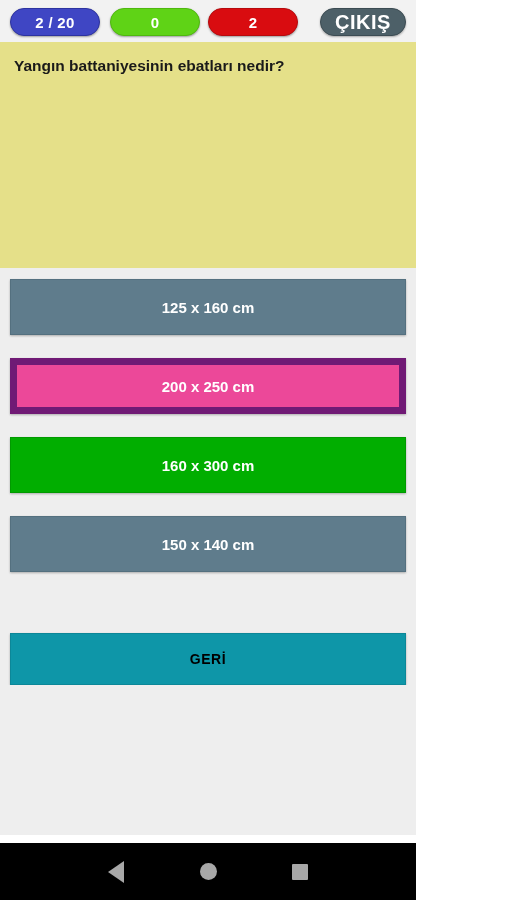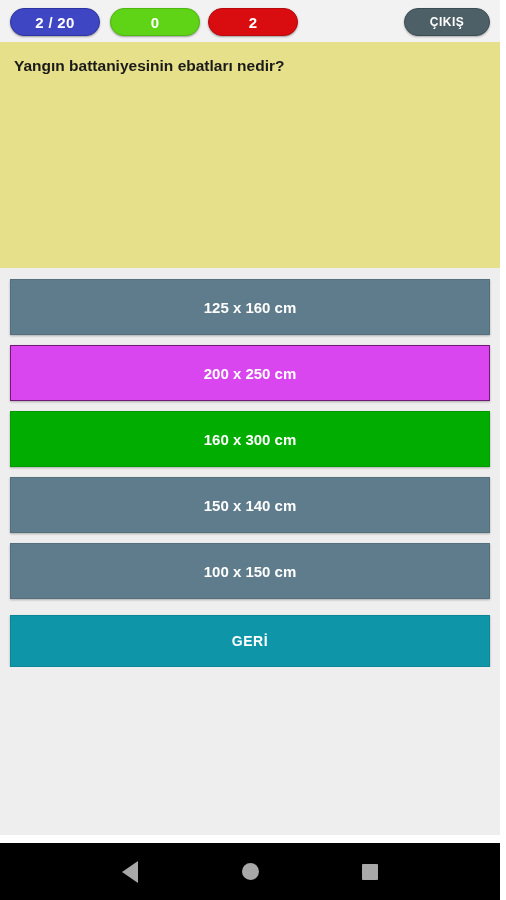--- a/index.html
+++ b/index.html
@@ -8,21 +8,21 @@
     background: #ffffff;
   }
   body {
     width: 506px;
     height: 900px;
     font-family: "Liberation Sans", sans-serif;
     overflow: hidden;
   }
   .screen {
     position: relative;
-    width: 500px;
+    width: 416px;
     height: 900px;
     background: #eeeeee;
     display: flex;
     flex-direction: column;
   }
 
   
   .topbar {
     position: relative;
     height: 42px;
@@ -65,21 +65,21 @@
   .exit-button {
     position: absolute;
     top: 8px;
     right: 10px;
     width: 86px;
     height: 28px;
     border-radius: 14px;
     background: #4d6068;
     border: 1px solid #3c4c53;
     color: #ffffff;
-    font-size: 12px;
+    font-size: 20px;
     font-weight: bold;
     display: flex;
     align-items: center;
     justify-content: center;
     letter-spacing: 0.5px;
     box-shadow: 0 1px 2px rgba(0,0,0,0.3);
     box-sizing: border-box;
     cursor: pointer;
   }
 
@@ -104,38 +104,38 @@
     background: #eeeeee;
   }
   .options {
     flex: 0 0 auto;
     background: #eeeeee;
     padding: 0 10px;
     box-sizing: border-box;
   }
   .option {
     height: 56px;
-    margin-bottom: 10px;
+    margin-bottom: 23px;
     display: flex;
     align-items: center;
     justify-content: center;
     color: #ffffff;
     font-size: 15px;
     font-weight: bold;
     box-sizing: border-box;
     cursor: pointer;
     box-shadow: 0 1px 2px rgba(0,0,0,0.28);
   }
   .option.neutral {
     background: #5f7c8c;
     border: 1px solid #54707f;
   }
   .option.wrong {
-    background: #d946ef;
-    border: 1px solid #701a75;
+    background: #ec4899;
+    border: 7px solid #701a75;
     text-align: center;
   }
   .option.correct {
     background: #01ae00;
     border: 1px solid #019a00;
   }
 
   
   .navrow {
     flex: 0 0 auto;
@@ -143,30 +143,31 @@
     padding: 6px 10px 0 10px;
     display: flex;
     gap: 22px;
     box-sizing: border-box;
   }
   .nav-button {
     flex: 1 1 0;
     height: 52px;
     background: #0e96a8;
     border: 1px solid #0c8798;
-    color: #ffffff;
+    color: #000000;
     font-size: 14px;
     font-weight: bold;
     letter-spacing: 0.6px;
     display: flex;
     align-items: center;
     justify-content: center;
     box-sizing: border-box;
     cursor: pointer;
     box-shadow: 0 1px 2px rgba(0,0,0,0.28);
+    margin-top: 32px;
   }
 
   .filler {
     flex: 1 1 auto;
     background: #eeeeee;
   }
   .bottom-gap {
     flex: 0 0 8px;
     background: #ffffff;
   }
@@ -225,21 +226,20 @@
     <div class="question-text">Yangın battaniyesinin ebatları nedir?</div>
   </div>
 
   <div class="spacer-strip"></div>
 
   <div class="options">
     <div class="option neutral">125 x 160 cm</div>
     <div class="option wrong">200 x 250 cm</div>
     <div class="option correct">160 x 300 cm</div>
     <div class="option neutral">150 x 140 cm</div>
-    <div class="option neutral">100 x 150 cm</div>
   </div>
 
   <div class="navrow">
     <div class="nav-button">GERİ</div>
   </div>
 
   <div class="filler"></div>
   <div class="bottom-gap"></div>
 
   <div class="sysnav">

